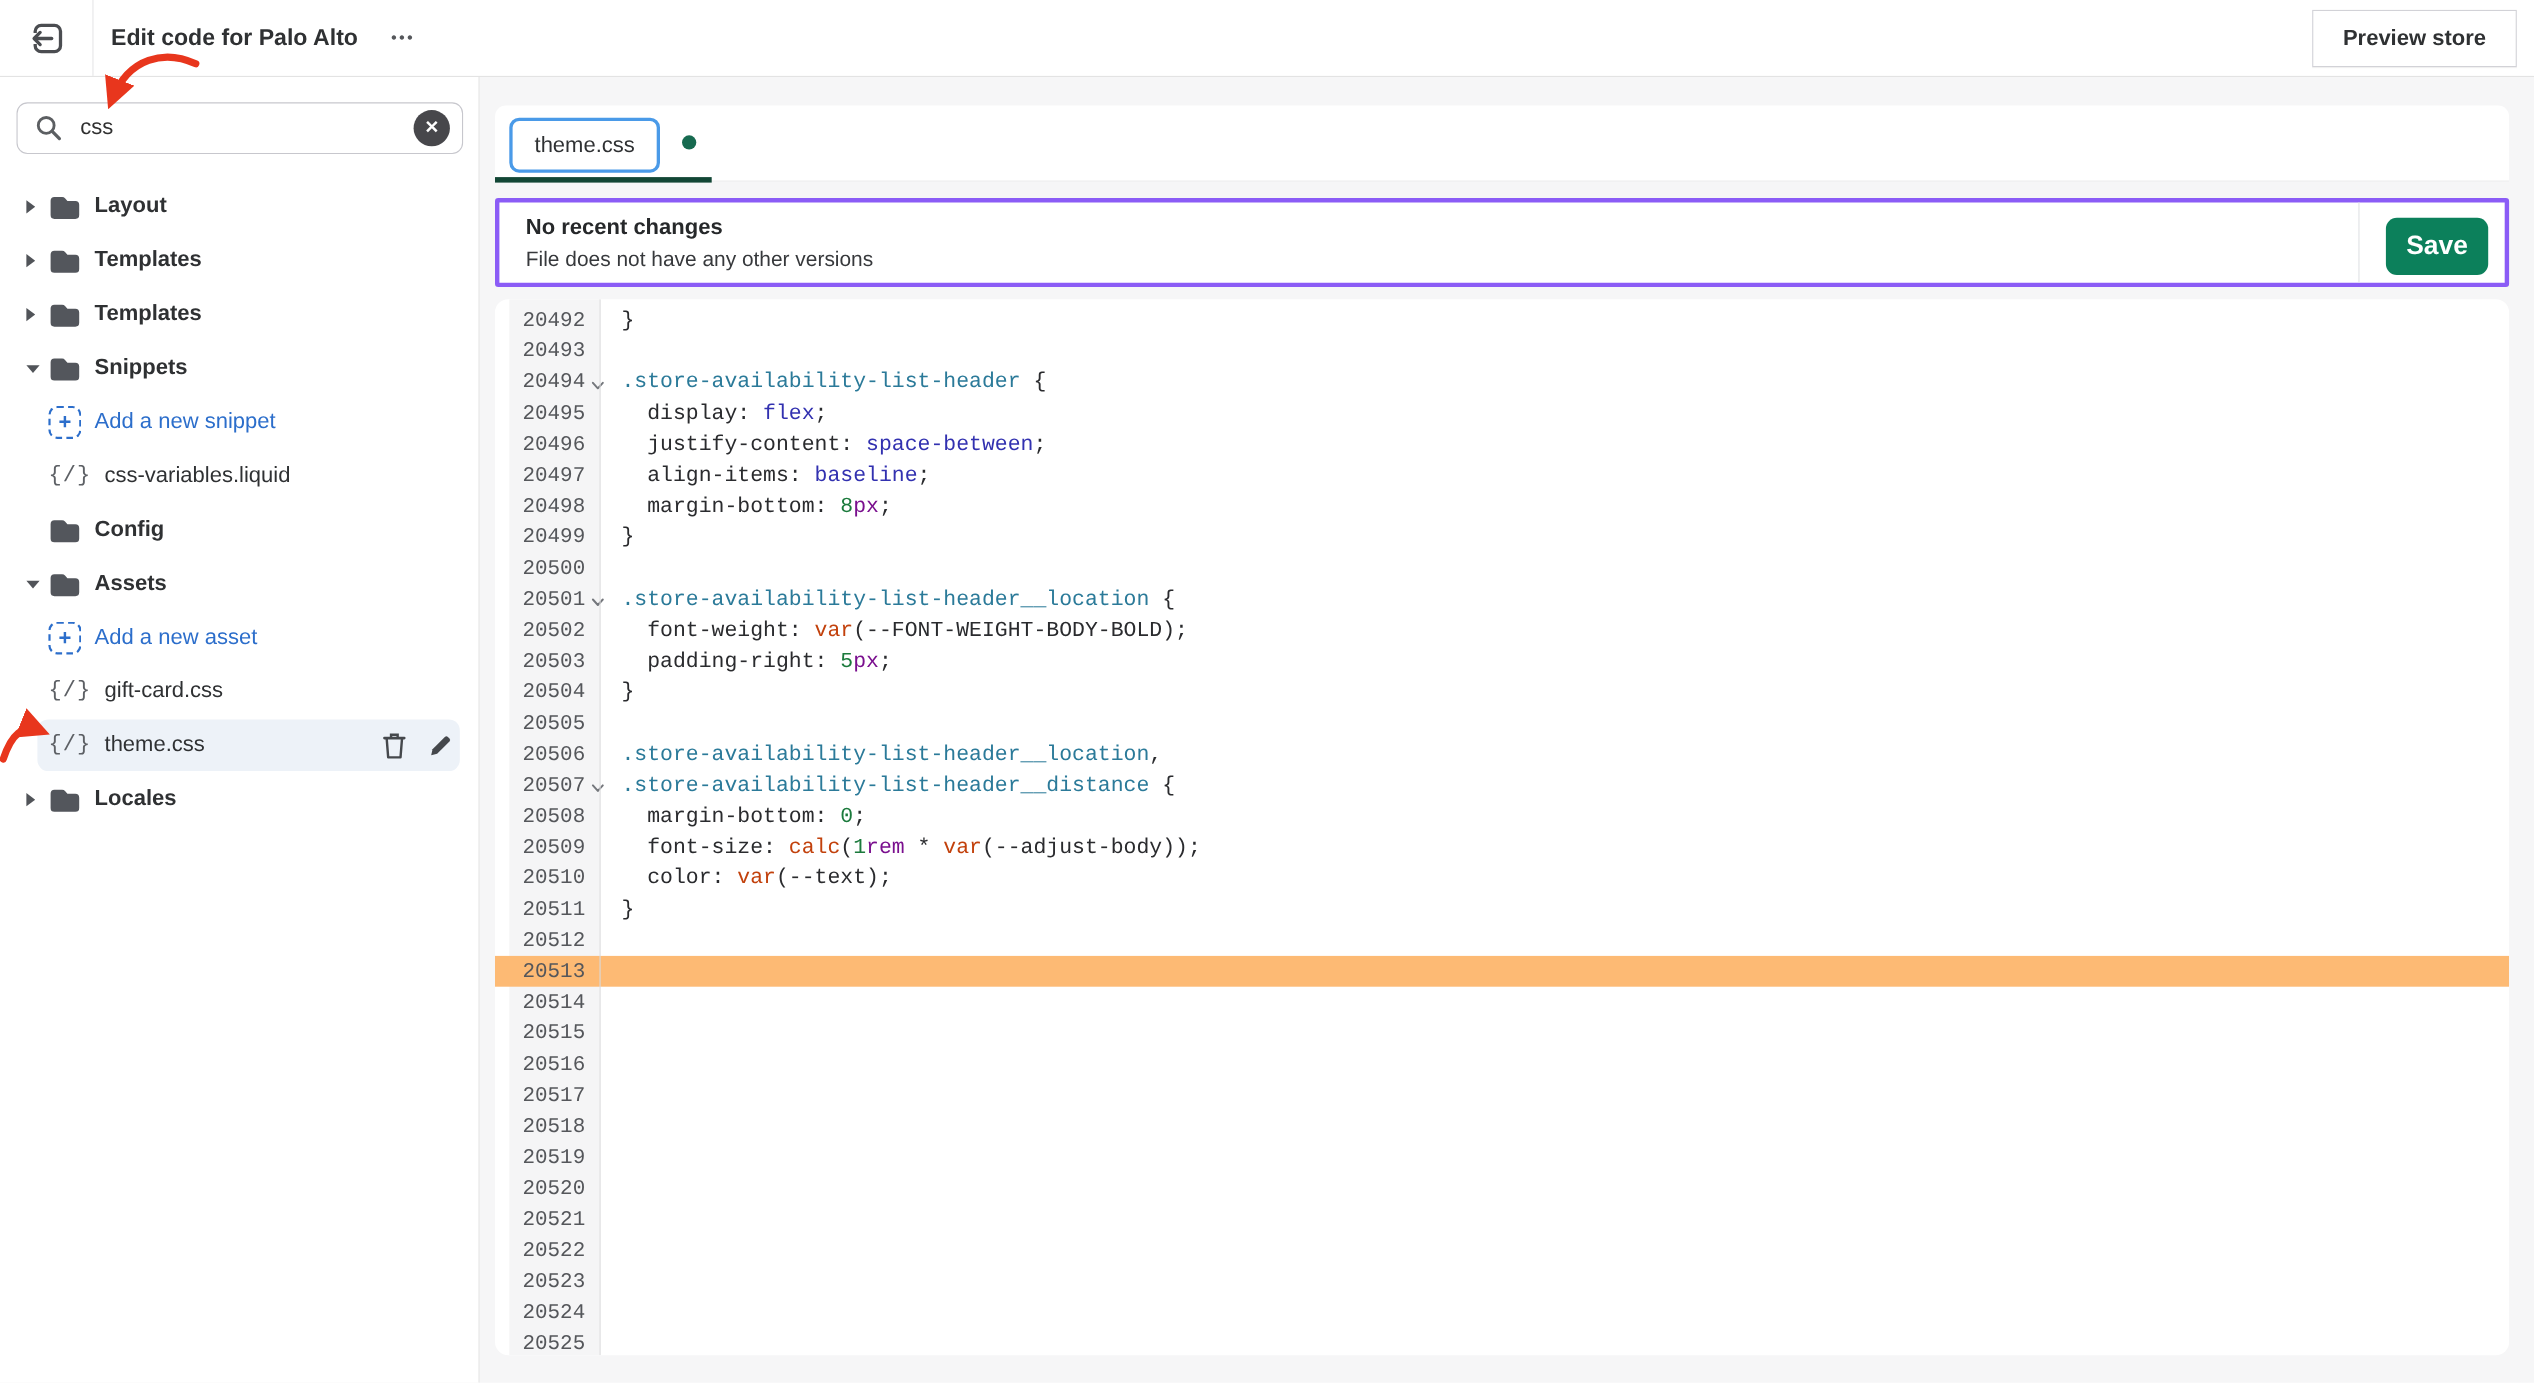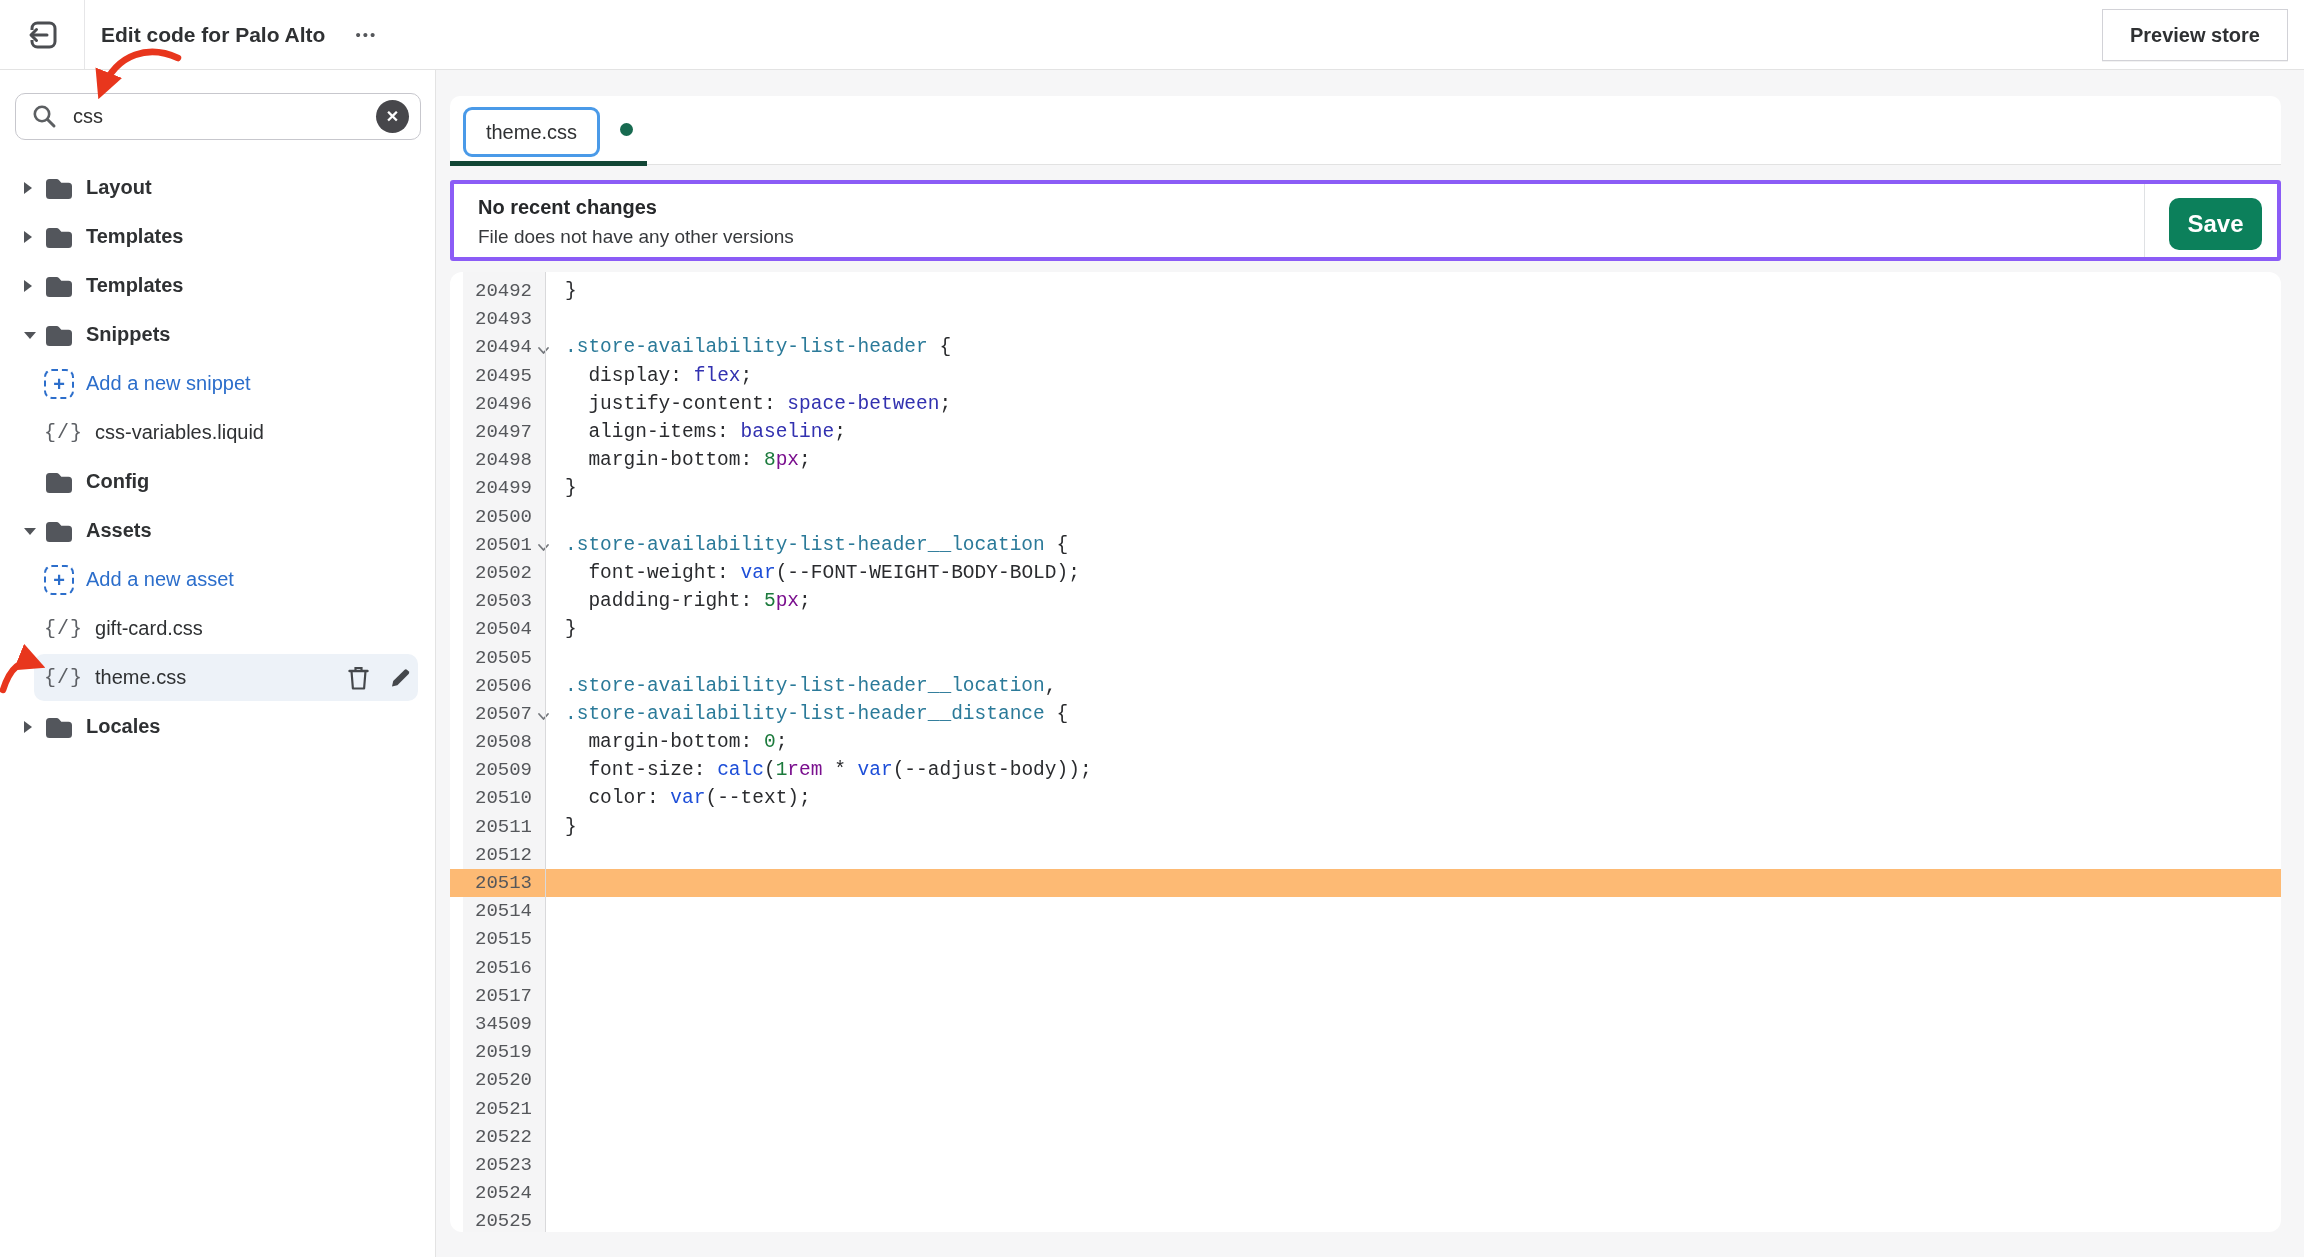--- a/index.html
+++ b/index.html
@@ -109,21 +109,21 @@
   }
   .fold { flex:0 0 23px; display:flex; align-items:center; justify-content:center; padding-top:6px; }
   .code-text {
     white-space:pre; padding-left:10px; color:#2a2b2e;
     font-family:"Liberation Mono",monospace; font-size:19.5px;
   }
   .t-s { color:#2b7a99; }   
   .t-k { color:#3231b0; }   
   .t-n { color:#1b7a3c; }   
   .t-u { color:#7a0f8e; }   
-  .t-f { color:#1d4ed8; }   
+  .t-f { color:#c2410c; }   
   .t-d { color:#2a2b2e; }   
 
   .annotations { position:absolute; left:0; top:0; width:2304px; height:1257px; z-index:50; pointer-events:none; }
 </style>
 </head>
 <body>
 
 <header class="topbar">
   <button class="collapse-btn">
     <span style="display:flex;">
@@ -450,21 +450,21 @@
         <span class="lnum">20516</span>
         <span class="fold"></span>
         <span class="code-text">&nbsp;</span>
       </div>
       <div class="code-row">
         <span class="lnum">20517</span>
         <span class="fold"></span>
         <span class="code-text">&nbsp;</span>
       </div>
       <div class="code-row">
-        <span class="lnum">34509</span>
+        <span class="lnum">20518</span>
         <span class="fold"></span>
         <span class="code-text">&nbsp;</span>
       </div>
       <div class="code-row">
         <span class="lnum">20519</span>
         <span class="fold"></span>
         <span class="code-text">&nbsp;</span>
       </div>
       <div class="code-row">
         <span class="lnum">20520</span>

